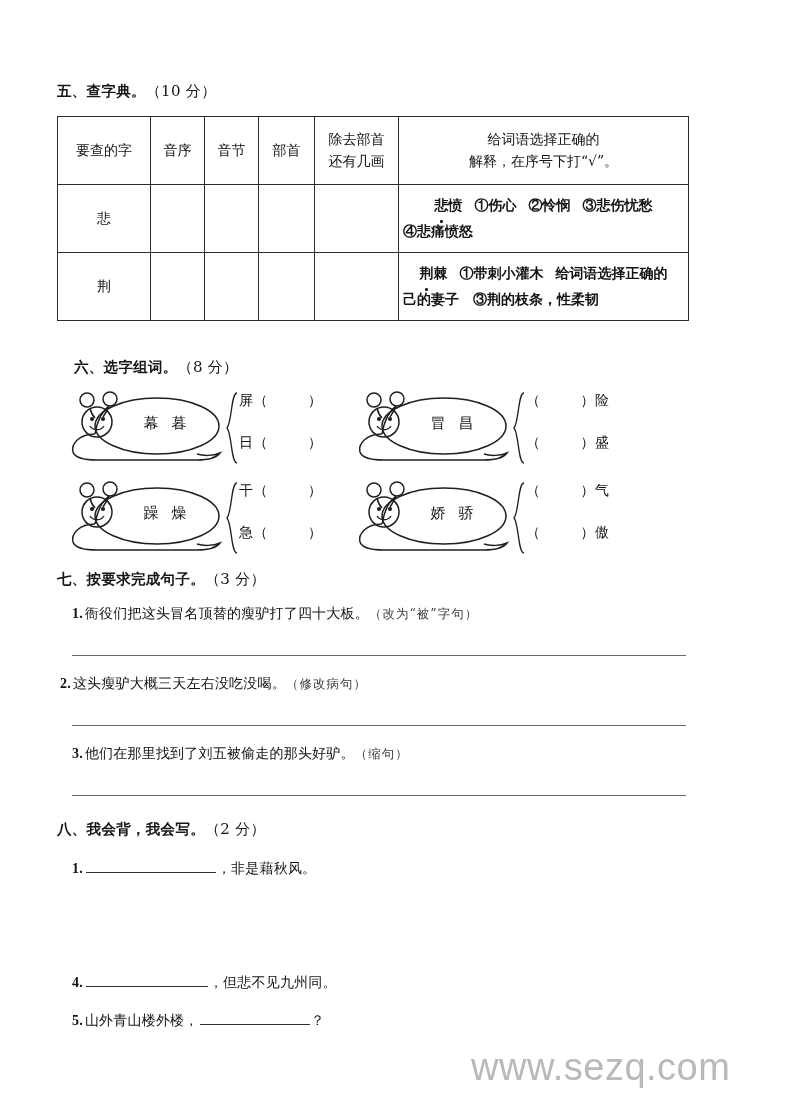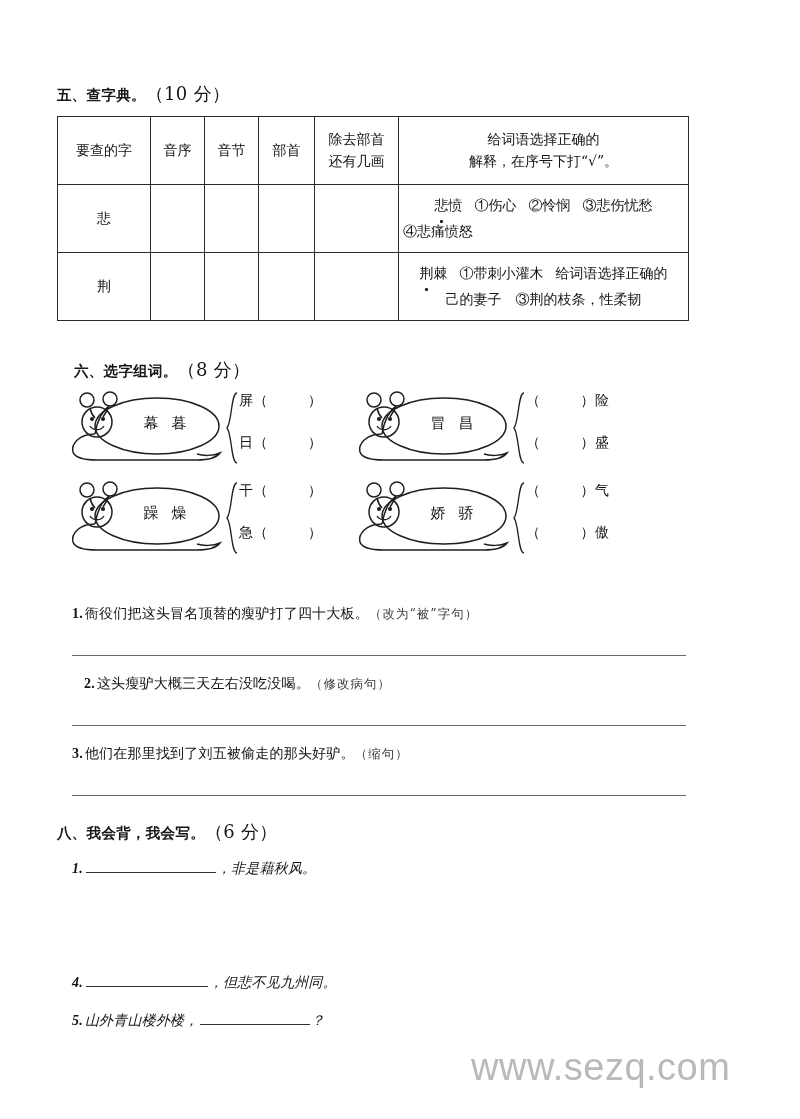--- a/index.html
+++ b/index.html
@@ -28,21 +28,21 @@
     position: absolute;
     font-family: "DejaVu Serif", "Liberation Serif", serif;
     font-weight: bold;
     font-size: 14.5px;
     letter-spacing: 0.3px;
     white-space: nowrap;
     color: #161616;
   }
   .sec-head .pts {
     font-weight: normal;
-    font-size: 18px;
+    font-size: 15px;
     margin-top: 35px;
   }
 
   
   .dict-table {
     position: absolute;
     left: 57px;
     top: 116px;
     width: 631px;
     border-collapse: collapse;
@@ -64,24 +64,25 @@
   .col-c { width: 54px; }
   .col-d { width: 56px; }
   .col-e { width: 84px; }
   .col-f { width: 290px; }
   .hdr-e-inner { line-height: 1.5; }
   .meaning-cell {
     text-align: left;
     padding: 6px 10px 6px 12px;
     line-height: 1.85;
     font-size: 13.5px;
+    font-weight: bold;
   }
   .meaning-cell .l1 { display: block; }
   .meaning-cell .l2 { display: block; text-align: left; }
-  .meaning-cell .l2-left { display: block; text-align: center; }
+  .meaning-cell .l2-left { display: block; text-align: left; }
   .dotc {
     position: relative;
     display: inline-block;
   }
   .dotc::after {
     content: "";
     position: absolute;
     left: 50%;
     bottom: -4px;
     width: 2.5px; height: 2.5px;
@@ -175,21 +176,20 @@
   }
 
   
   .w-line {
     position: absolute;
     font-family: "DejaVu Serif", "Liberation Serif", serif;
     font-size: 14px;
     color: #121212;
     white-space: nowrap;
     letter-spacing: 0.2px;
-    font-style: italic;
   }
   .blank {
     display: inline-block;
     border-bottom: 1.1px solid #2f2f2f;
     vertical-align: baseline;
     height: 15px;
     margin: 0 1px;
   }
   .b-130 { width: 130px; }
   .b-122 { width: 122px; }
@@ -377,38 +377,41 @@
       <svg class="brace" viewBox="0 0 14 72">
         <path d="M12 1 C6 1 7 30 2 36 C7 42 6 71 12 71" fill="none" stroke="#1f1f1f" stroke-width="1.3"></path>
       </svg>
       <div class="opt-lines">
         <div class="opt-line top"><span>（</span><span class="paren-gap"></span><span>）气</span></div>
         <div class="opt-line bot"><span>（</span><span class="paren-gap"></span><span>）傲</span></div>
       </div>
     </div>
   </div>
 
+  <div class="sec-head" style="left:57px; top:570px;">
+    <span>七、按要求完成句子。</span><span class="pts">（3 分）</span>
+  </div>
 
   <div class="q-text" style="left:72px; top:605px;">
     <span class="q-num">1.</span><span>衙役们把这头冒名顶替的瘦驴打了四十大板。</span><span class="q-hint">（改为“被”字句）</span>
   </div>
   <div class="ans-rule" style="left:72px; top:655px; width:614px;"></div>
 
-  <div class="q-text" style="left:84px; top:675px;text-align:center;">
+  <div class="q-text" style="left:60px; top:675px;text-align:center;">
     <span class="q-num">2.</span><span>这头瘦驴大概三天左右没吃没喝。</span><span class="q-hint">（修改病句）</span>
   </div>
   <div class="ans-rule" style="left:72px; top:725px; width:614px;"></div>
 
   <div class="q-text" style="left:72px; top:745px;">
     <span class="q-num">3.</span><span>他们在那里找到了刘五被偷走的那头好驴。</span><span class="q-hint">（缩句）</span>
   </div>
   <div class="ans-rule" style="left:72px; top:795px; width:614px;"></div>
 
   <div class="sec-head" style="left:57px; top:820px;">
-    <span>八、我会背，我会写。</span><span class="pts">（6 分）</span>
+    <span>八、我会背，我会写。</span><span class="pts">（2 分）</span>
   </div>
 
   <div class="w-line" style="left:72px; top:857px;">
     <span class="q-num">1.</span><span class="blank b-130"></span><span>，非是藉秋风。</span>
   </div>
 
 
 
   <div class="w-line" style="left:72px; top:971px;">
     <span class="q-num">4.</span><span class="blank b-122"></span><span>，但悲不见九州同。</span>

